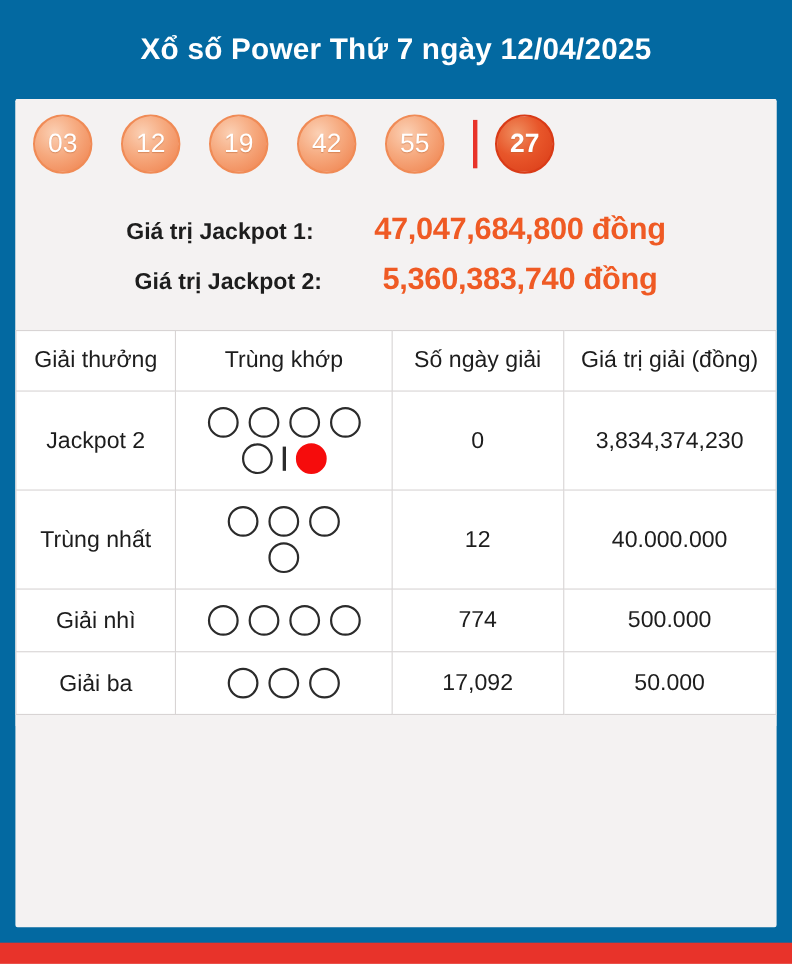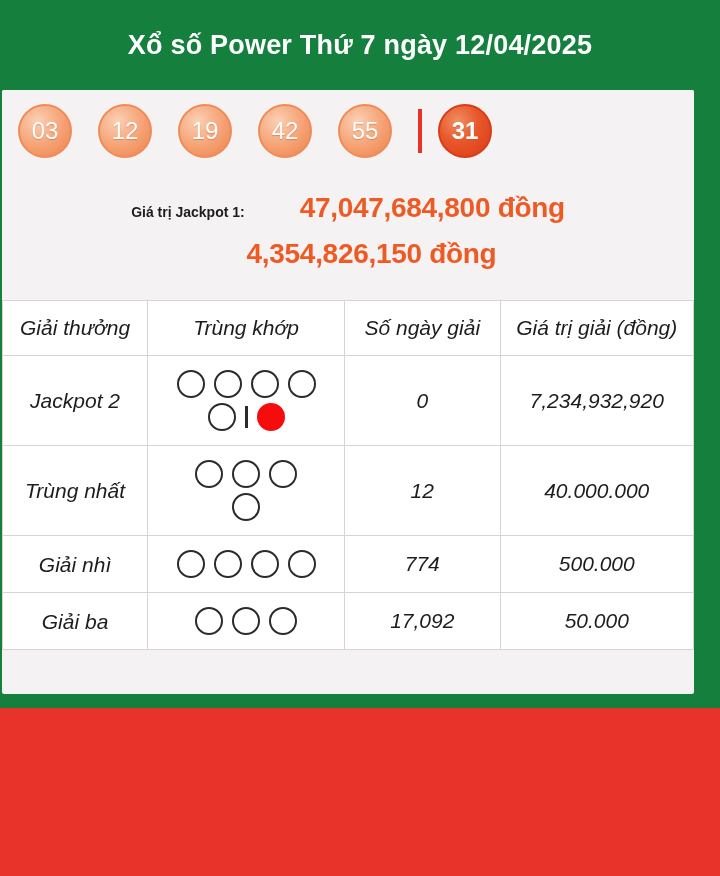--- a/index.html
+++ b/index.html
@@ -7,38 +7,38 @@
     margin: 0;
     padding: 0;
     width: 720px;
     height: 876px;
     background: #e8332a;
     font-family: "Liberation Sans", sans-serif;
   }
   .page {
     position: relative;
     width: 720px;
-    height: 708px;
-    background: #15803d;
+    height: 857px;
+    background: #0369a1;
     overflow: hidden;
   }
   .header {
     height: 90px;
     display: flex;
     align-items: center;
     justify-content: center;
     color: #ffffff;
     font-size: 27px;
     font-weight: bold;
     letter-spacing: 0.2px;
   }
   .card {
     position: absolute;
     top: 90px;
-    left: 2px;
+    left: 14px;
     width: 692px;
     bottom: 14px;
     background: #f4f2f2;
     border-radius: 2px;
     overflow: hidden;
   }
   
   .balls-row {
     display: flex;
     align-items: center;
@@ -83,21 +83,21 @@
     background: #f4f2f2;
   }
   .jp-line {
     display: flex;
     align-items: baseline;
     justify-content: center;
     gap: 8px;
     margin: 8px 0 14px 0;
   }
   .jp-label {
-    font-size: 14px;
+    font-size: 21px;
     font-weight: bold;
     color: #1d1d1d;
   }
   .jp-value {
     font-size: 28px;
     font-weight: bold;
     color: #ef5a24;
     letter-spacing: -0.3px;
     margin-left: 47px;
   }
@@ -107,21 +107,20 @@
     border-collapse: collapse;
     background: #ffffff;
   }
   table.results th, table.results td {
     border: 1px solid #d8d4d4;
     text-align: center;
     vertical-align: middle;
     font-size: 21px;
     color: #1d1d1d;
     padding: 8px 4px;
-    font-style: italic;
   }
   table.results th {
     font-weight: normal;
     font-size: 21px;
     padding: 14px 6px;
     line-height: 1.25;
   }
   col.c1 { width: 21%; }
   col.c2 { width: 28.5%; }
   col.c3 { width: 22.5%; }
@@ -177,30 +176,31 @@
 
   <div class="card">
 
     <div class="balls-row">
       <div class="ball">03</div>
       <div class="ball">12</div>
       <div class="ball">19</div>
       <div class="ball">42</div>
       <div class="ball">55</div>
       <div class="divider-bar"></div>
-      <div class="ball special">31</div>
+      <div class="ball special">27</div>
     </div>
 
     <div class="jackpots">
       <div class="jp-line">
         <span class="jp-label">Giá trị Jackpot 1:</span>
         <span class="jp-value">47,047,684,800 đồng</span>
       </div>
       <div class="jp-line">
-        <span class="jp-value">4,354,826,150 đồng</span>
+        <span class="jp-label">Giá trị Jackpot 2:</span>
+        <span class="jp-value">5,360,383,740 đồng</span>
       </div>
     </div>
 
     <table class="results">
       <colgroup>
         <col class="c1">
           <col class="c2">
           <col class="c3">
           <col class="c4">
       </colgroup>
@@ -225,21 +225,21 @@
                 <span class="circ"></span>
               </div>
               <div class="match-row">
                 <span class="circ"></span>
                 <span class="tick"></span>
                 <span class="circ filled"></span>
               </div>
             </div>
           </td>
           <td class="qty">0</td>
-          <td class="amount">7,234,932,920</td>
+          <td class="amount">3,834,374,230</td>
         </tr>
 
         <tr>
           <td class="prize-name">Trùng nhất</td>
           <td>
             <div class="match">
               <div class="match-row">
                 <span class="circ"></span>
                 <span class="circ"></span>
                 <span class="circ"></span>

